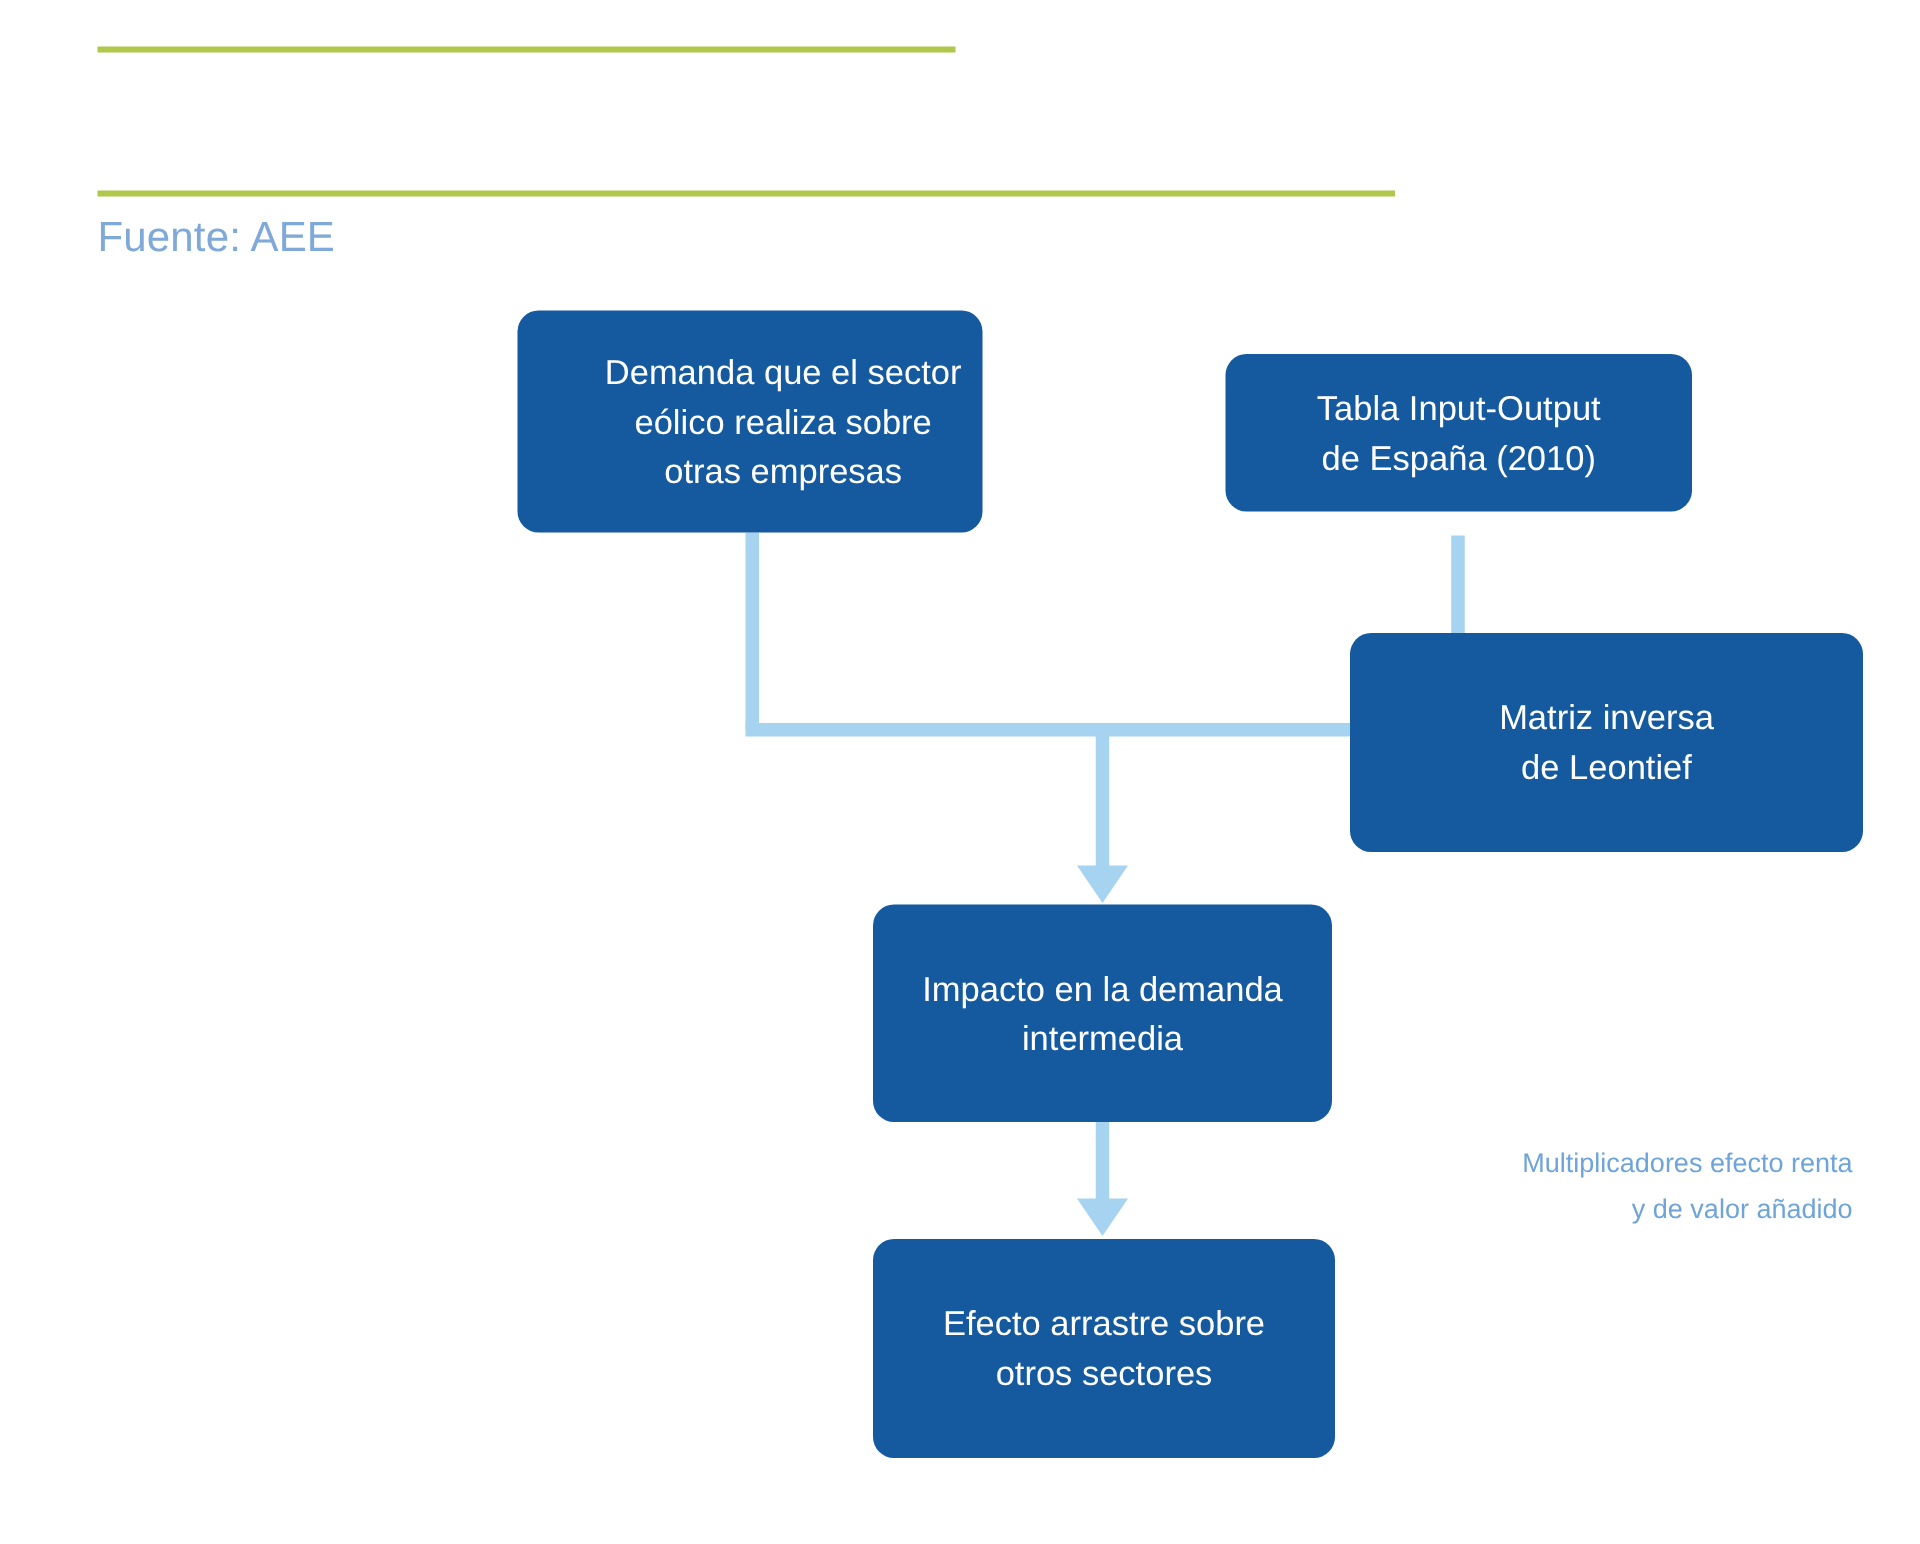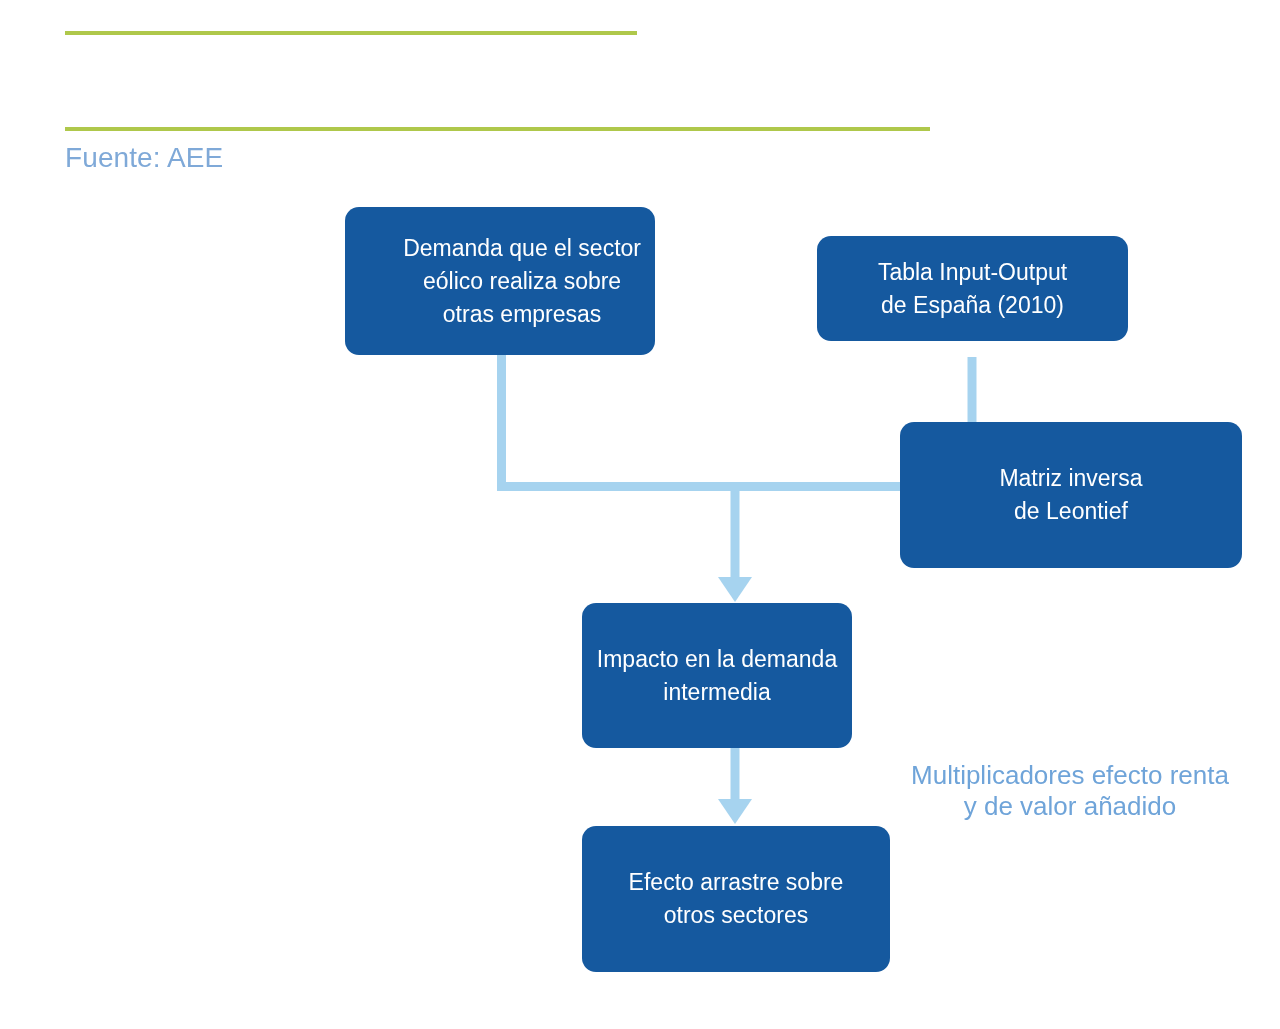--- a/index.html
+++ b/index.html
@@ -85,31 +85,31 @@
     font-size: 23px;
     line-height: 33px;
     font-weight: normal;
     color: #ffffff;
     white-space: pre-line;
   }
 
   #node-demanda  { left: 345px;  top: 207px; width: 310px; height: 148px; justify-content: flex-end; }
   #node-tabla    { left: 817px;  top: 208px; width: 311px; height: 105px; margin-top: 28px; }
   #node-leontief { left: 900px;  top: 422px; width: 342px; height: 146px; }
-  #node-impacto  { left: 582px;  top: 603px; width: 270px; height: 145px; }
+  #node-impacto  { left: 582px;  top: 603px; width: 306px; height: 145px; }
   #node-efecto   { left: 582px;  top: 826px; width: 308px; height: 146px; }
 
   
   #annotation {
     position: absolute;
     left: 905px;
     top: 760px;
     width: 330px;
-    text-align: center;
-    font-size: 26px;
+    text-align: right;
+    font-size: 18px;
     line-height: 31px;
     color: #6FA4D9;
     white-space: pre-line;
   }
 </style>
 </head>
 <body>
 
 <div id="canvas">
 

